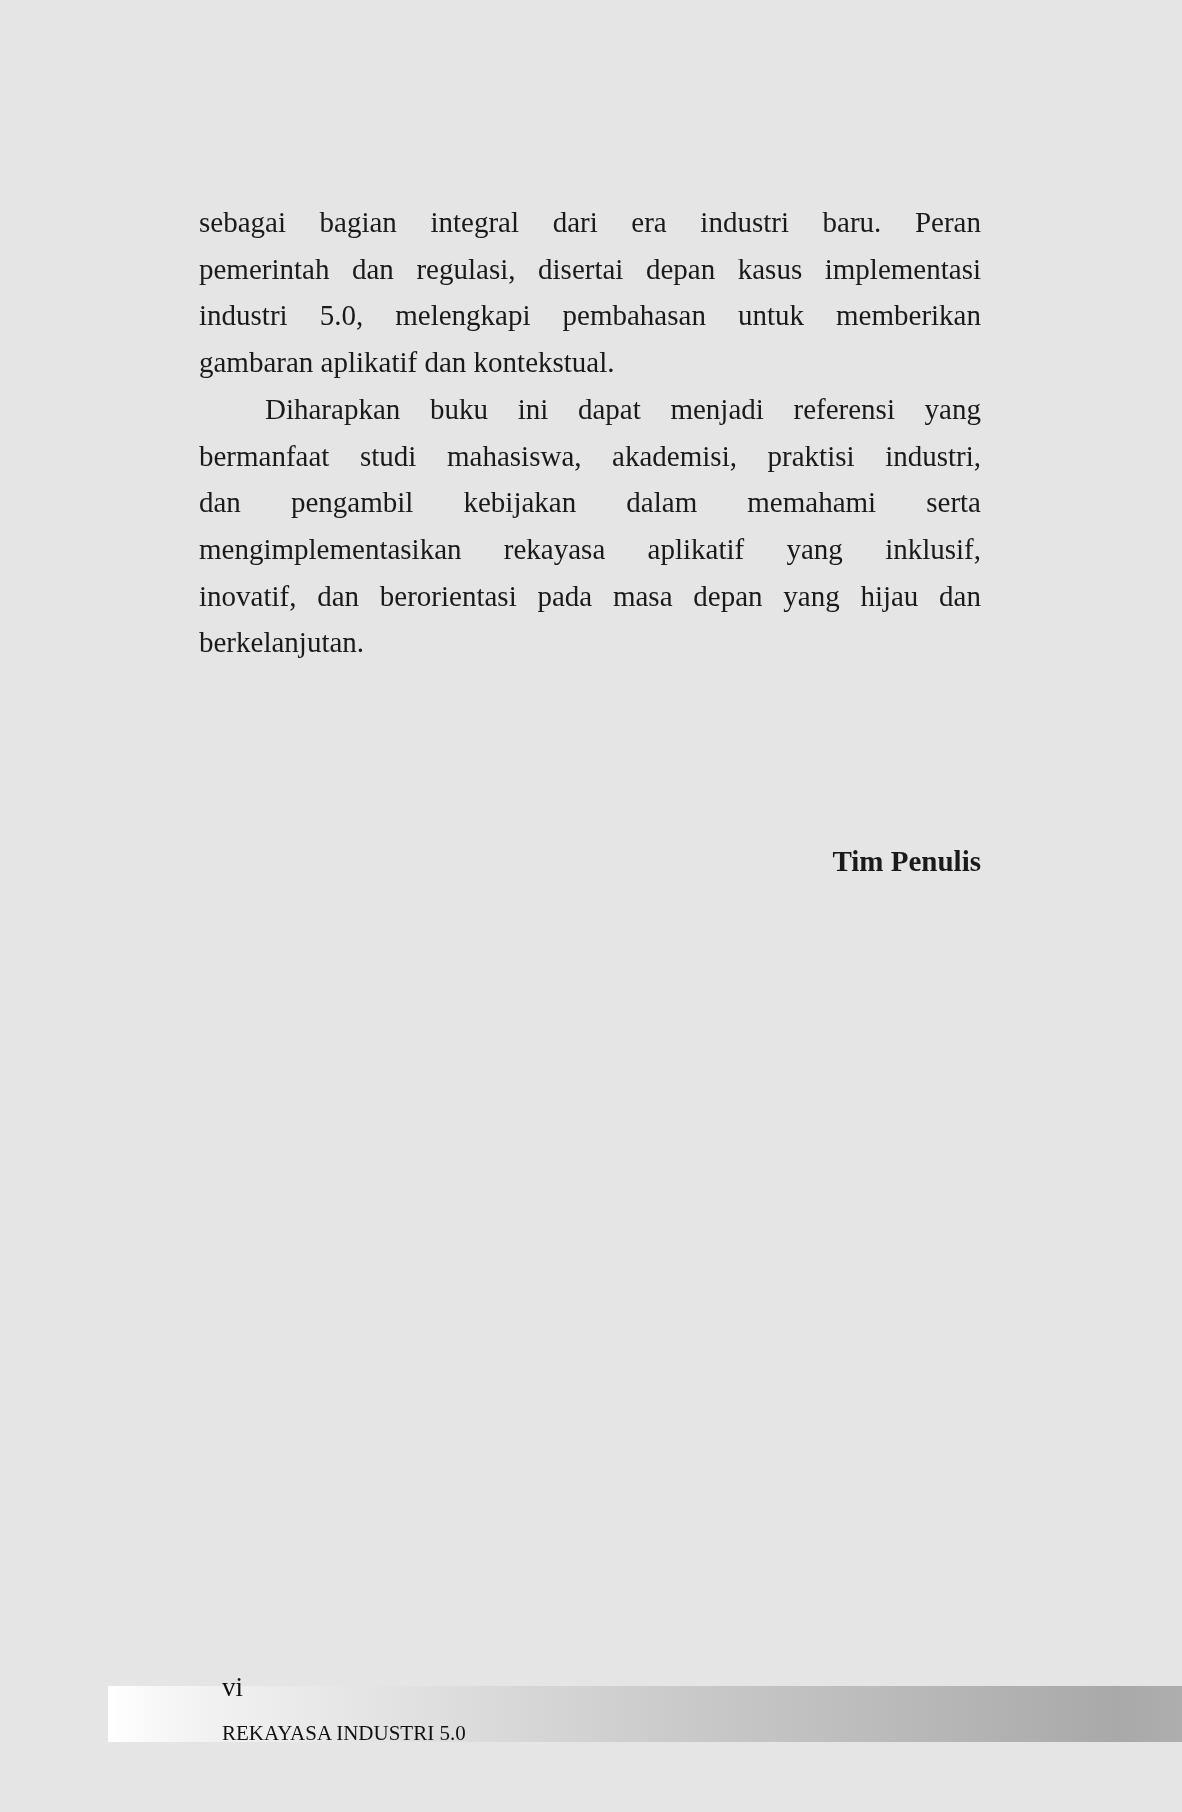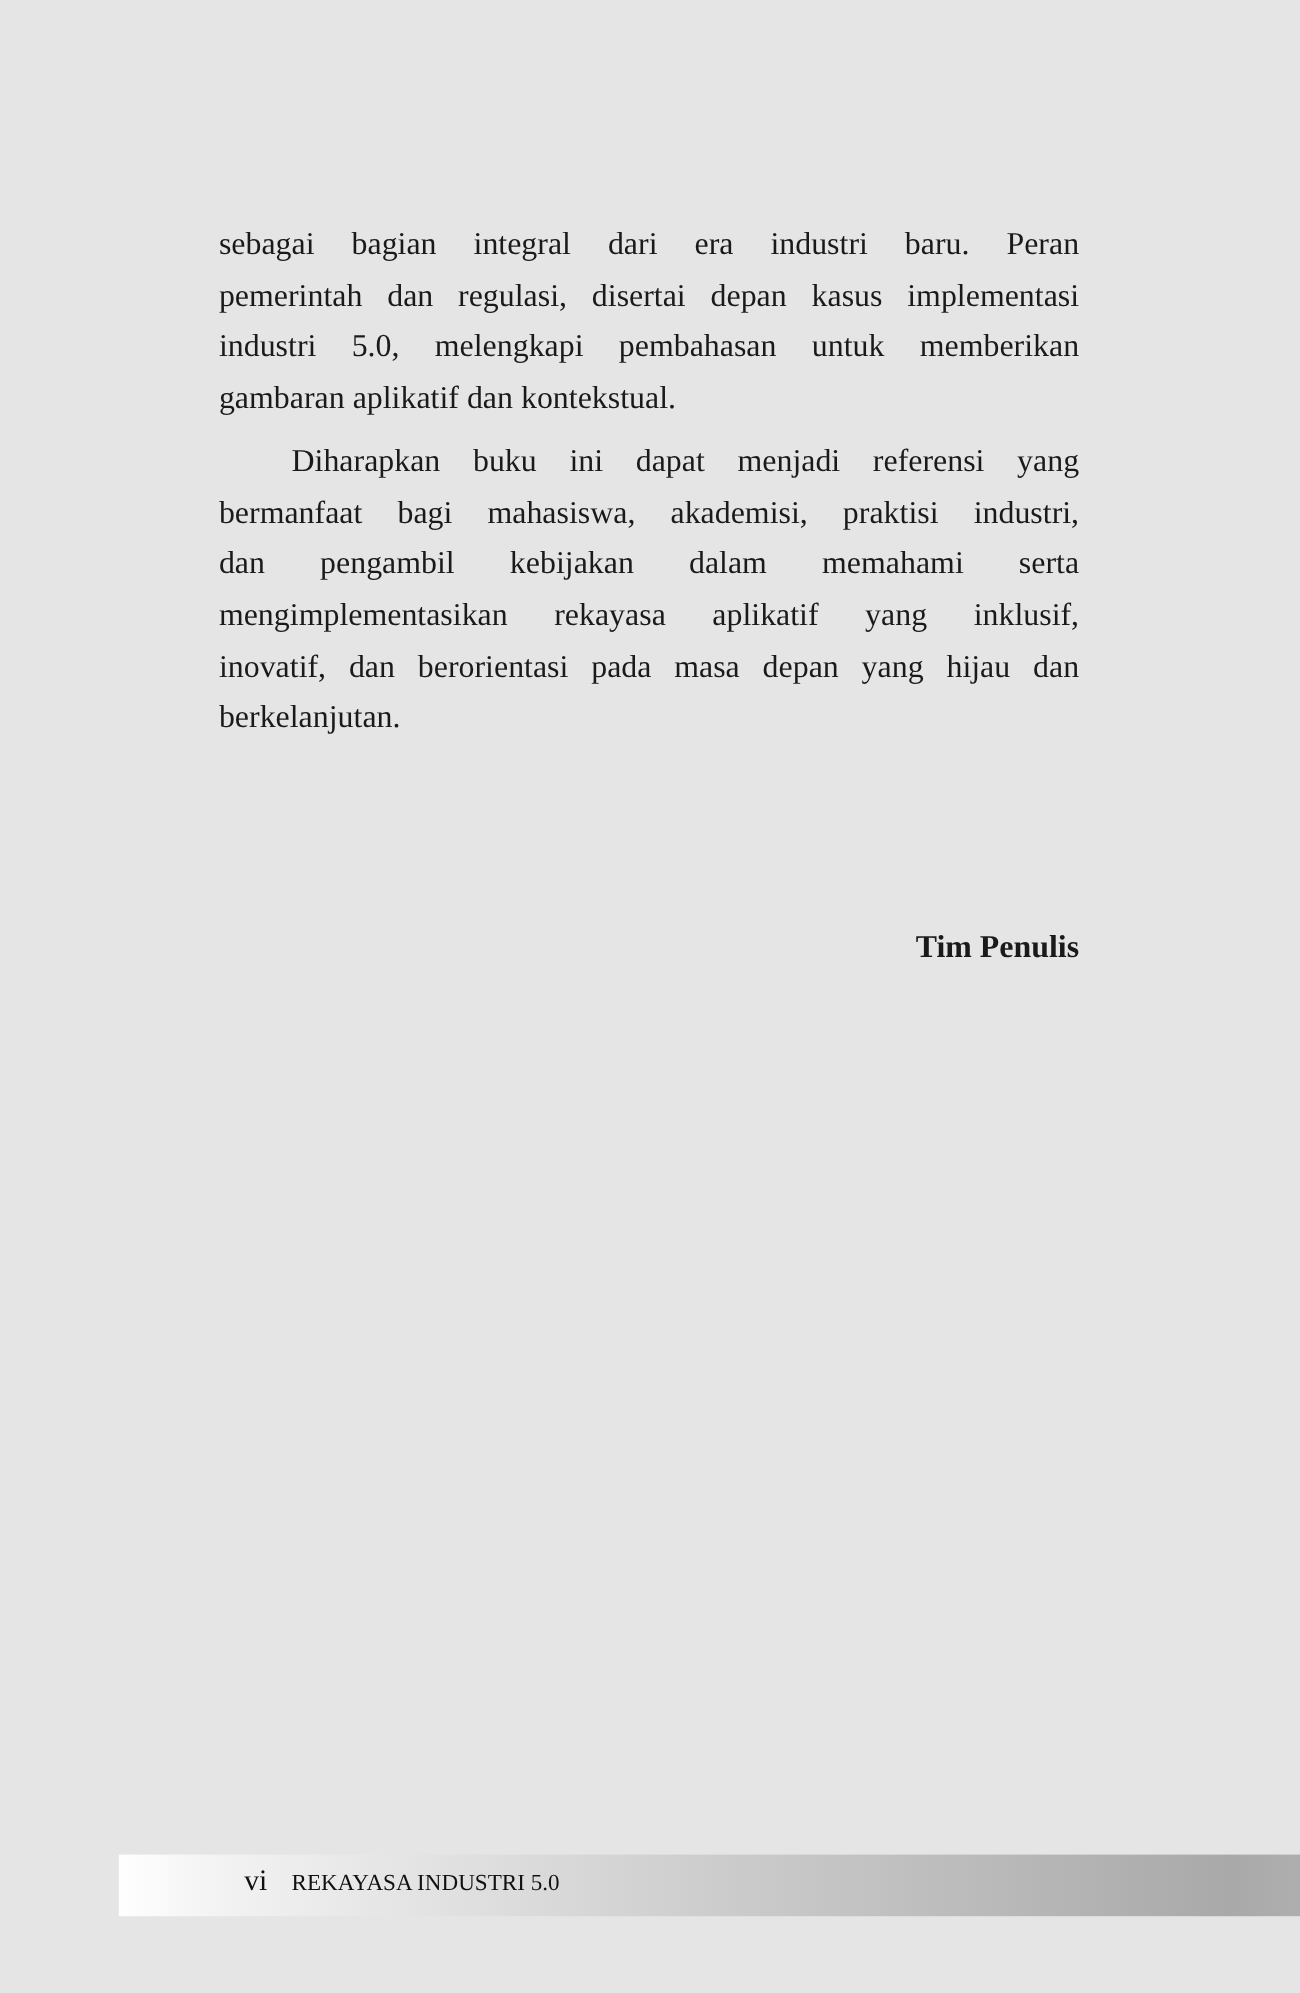--- a/index.html
+++ b/index.html
@@ -27,21 +27,20 @@
   .line {
     text-align: justify;
     text-align-last: justify;
   }
   .line.para-last {
     text-align: left;
     text-align-last: left;
   }
   .line.indent {
     padding-left: 66px;
-    margin-top: 10px;
   }
   .signature {
     position: absolute;
     left: 199px;
     top: 838px;
     width: 782px;
     text-align: right;
     font-size: 29px;
     line-height: 46.7px;
     font-weight: bold;
@@ -57,20 +56,21 @@
     align-items: center;
   }
   .footer-inner {
     display: flex;
     align-items: baseline;
     padding-left: 114px;
     gap: 22px;
     color: #111111;
     position: relative;
     top: -5px;
+    flex-direction: column;
   }
   .pagenum {
     font-size: 27px;
     line-height: 1;
   }
   .booktitle {
     font-size: 21px;
     line-height: 1;
   }
 </style>
@@ -79,21 +79,21 @@
 
 <div class="page">
 
   <div class="textblock">
     <div class="line">sebagai bagian integral dari era industri baru. Peran</div>
     <div class="line">pemerintah dan regulasi, disertai depan kasus implementasi</div>
     <div class="line">industri 5.0, melengkapi pembahasan untuk memberikan</div>
     <div class="line para-last">gambaran aplikatif dan kontekstual.</div>
 
     <div class="line indent">Diharapkan buku ini dapat menjadi referensi yang</div>
-    <div class="line">bermanfaat bagi mahasiswa, akademisi, praktisi industri,</div>
+    <div class="line">bermanfaat studi mahasiswa, akademisi, praktisi industri,</div>
     <div class="line">dan pengambil kebijakan dalam memahami serta</div>
     <div class="line">mengimplementasikan rekayasa aplikatif yang inklusif,</div>
     <div class="line">inovatif, dan berorientasi pada masa depan yang hijau dan</div>
     <div class="line para-last">berkelanjutan.</div>
   </div>
 
   <div class="signature">Tim Penulis</div>
 
   <div class="footer-bar">
     <div class="footer-inner">

